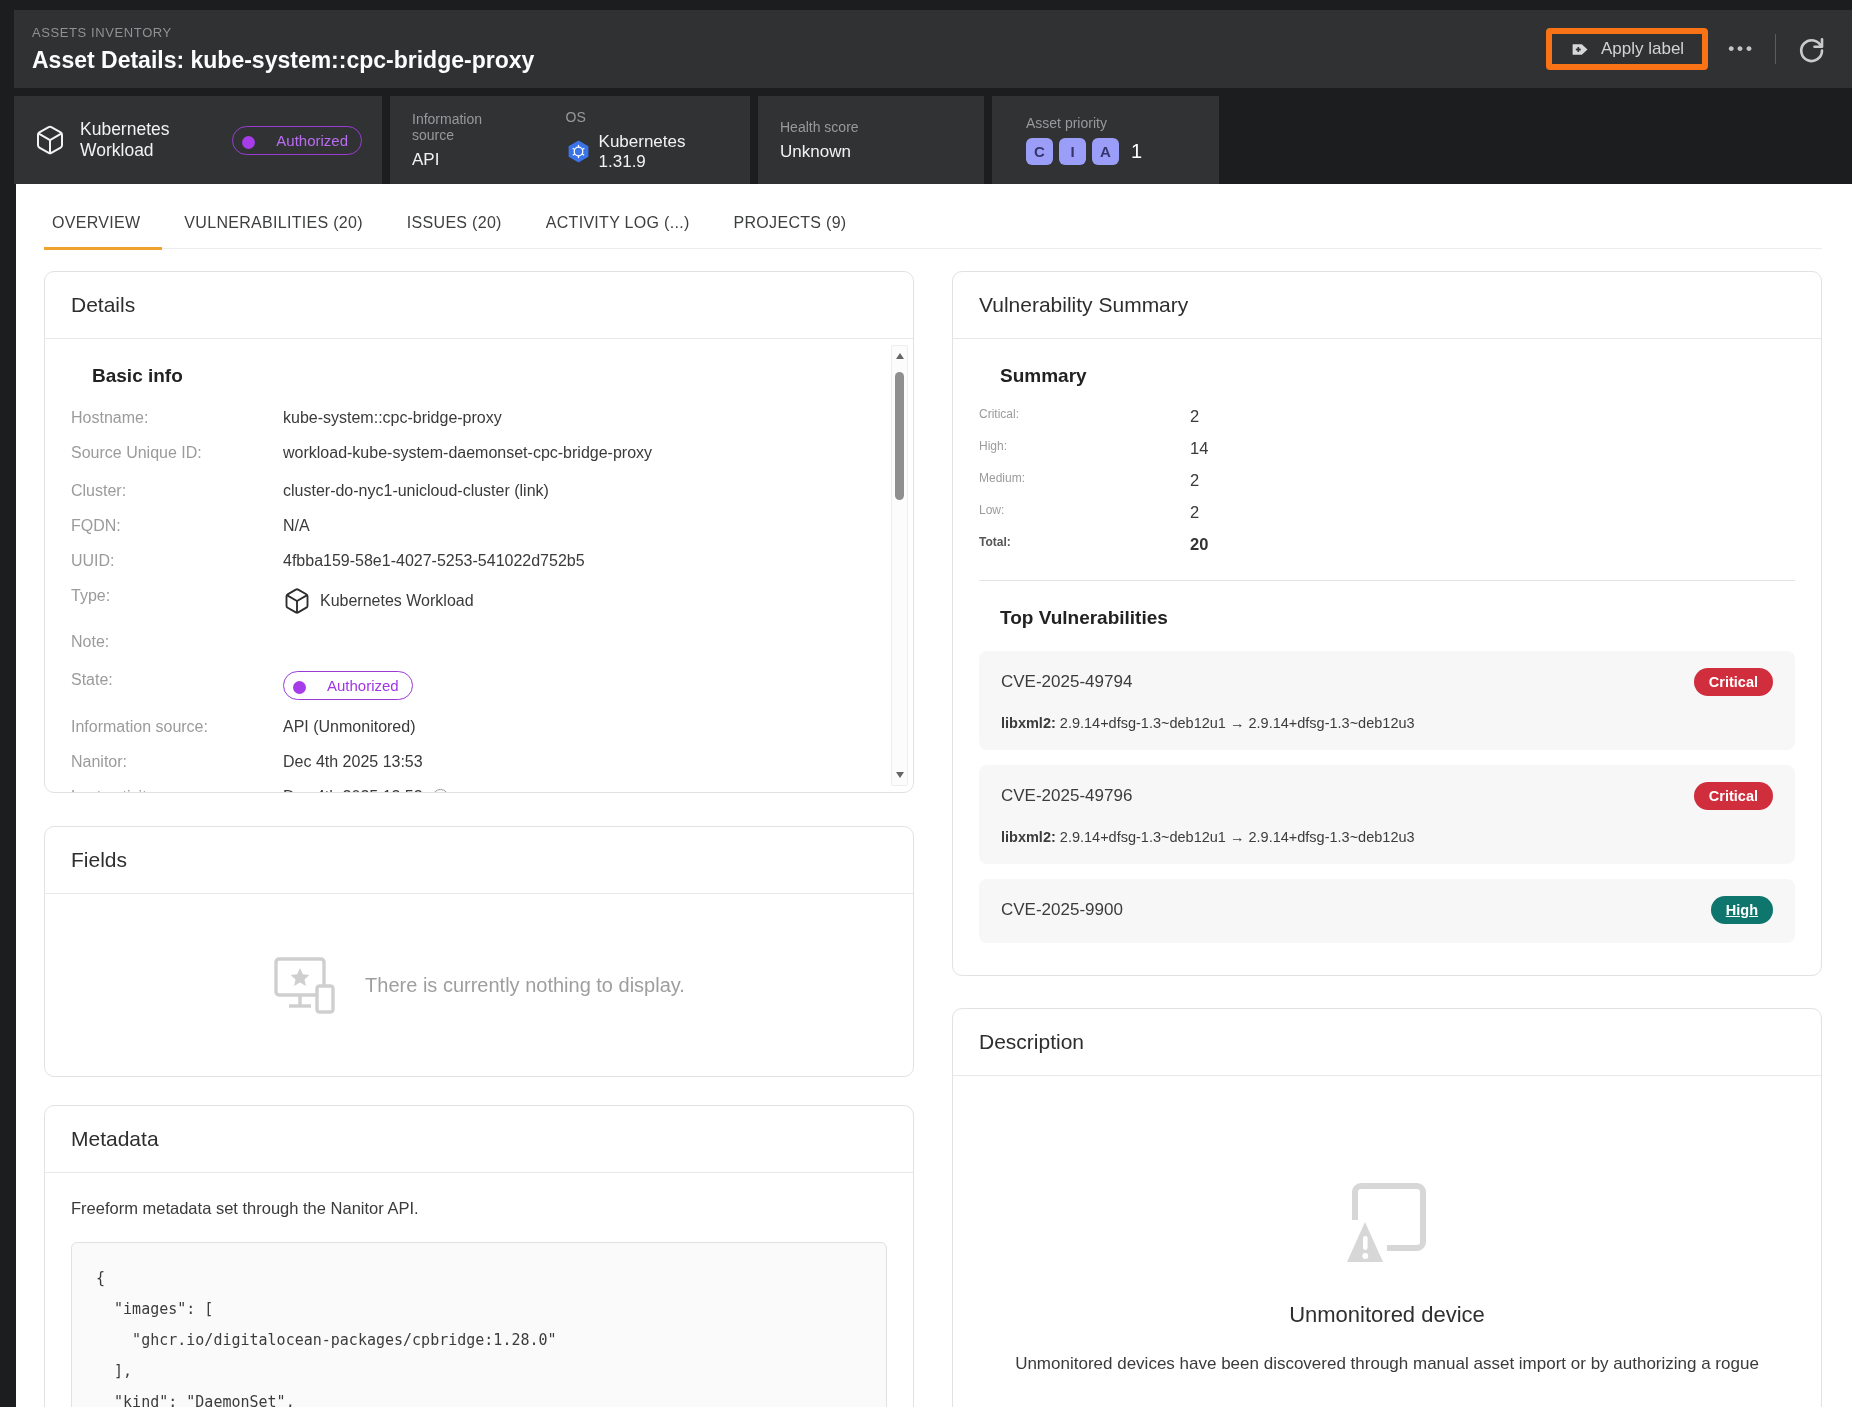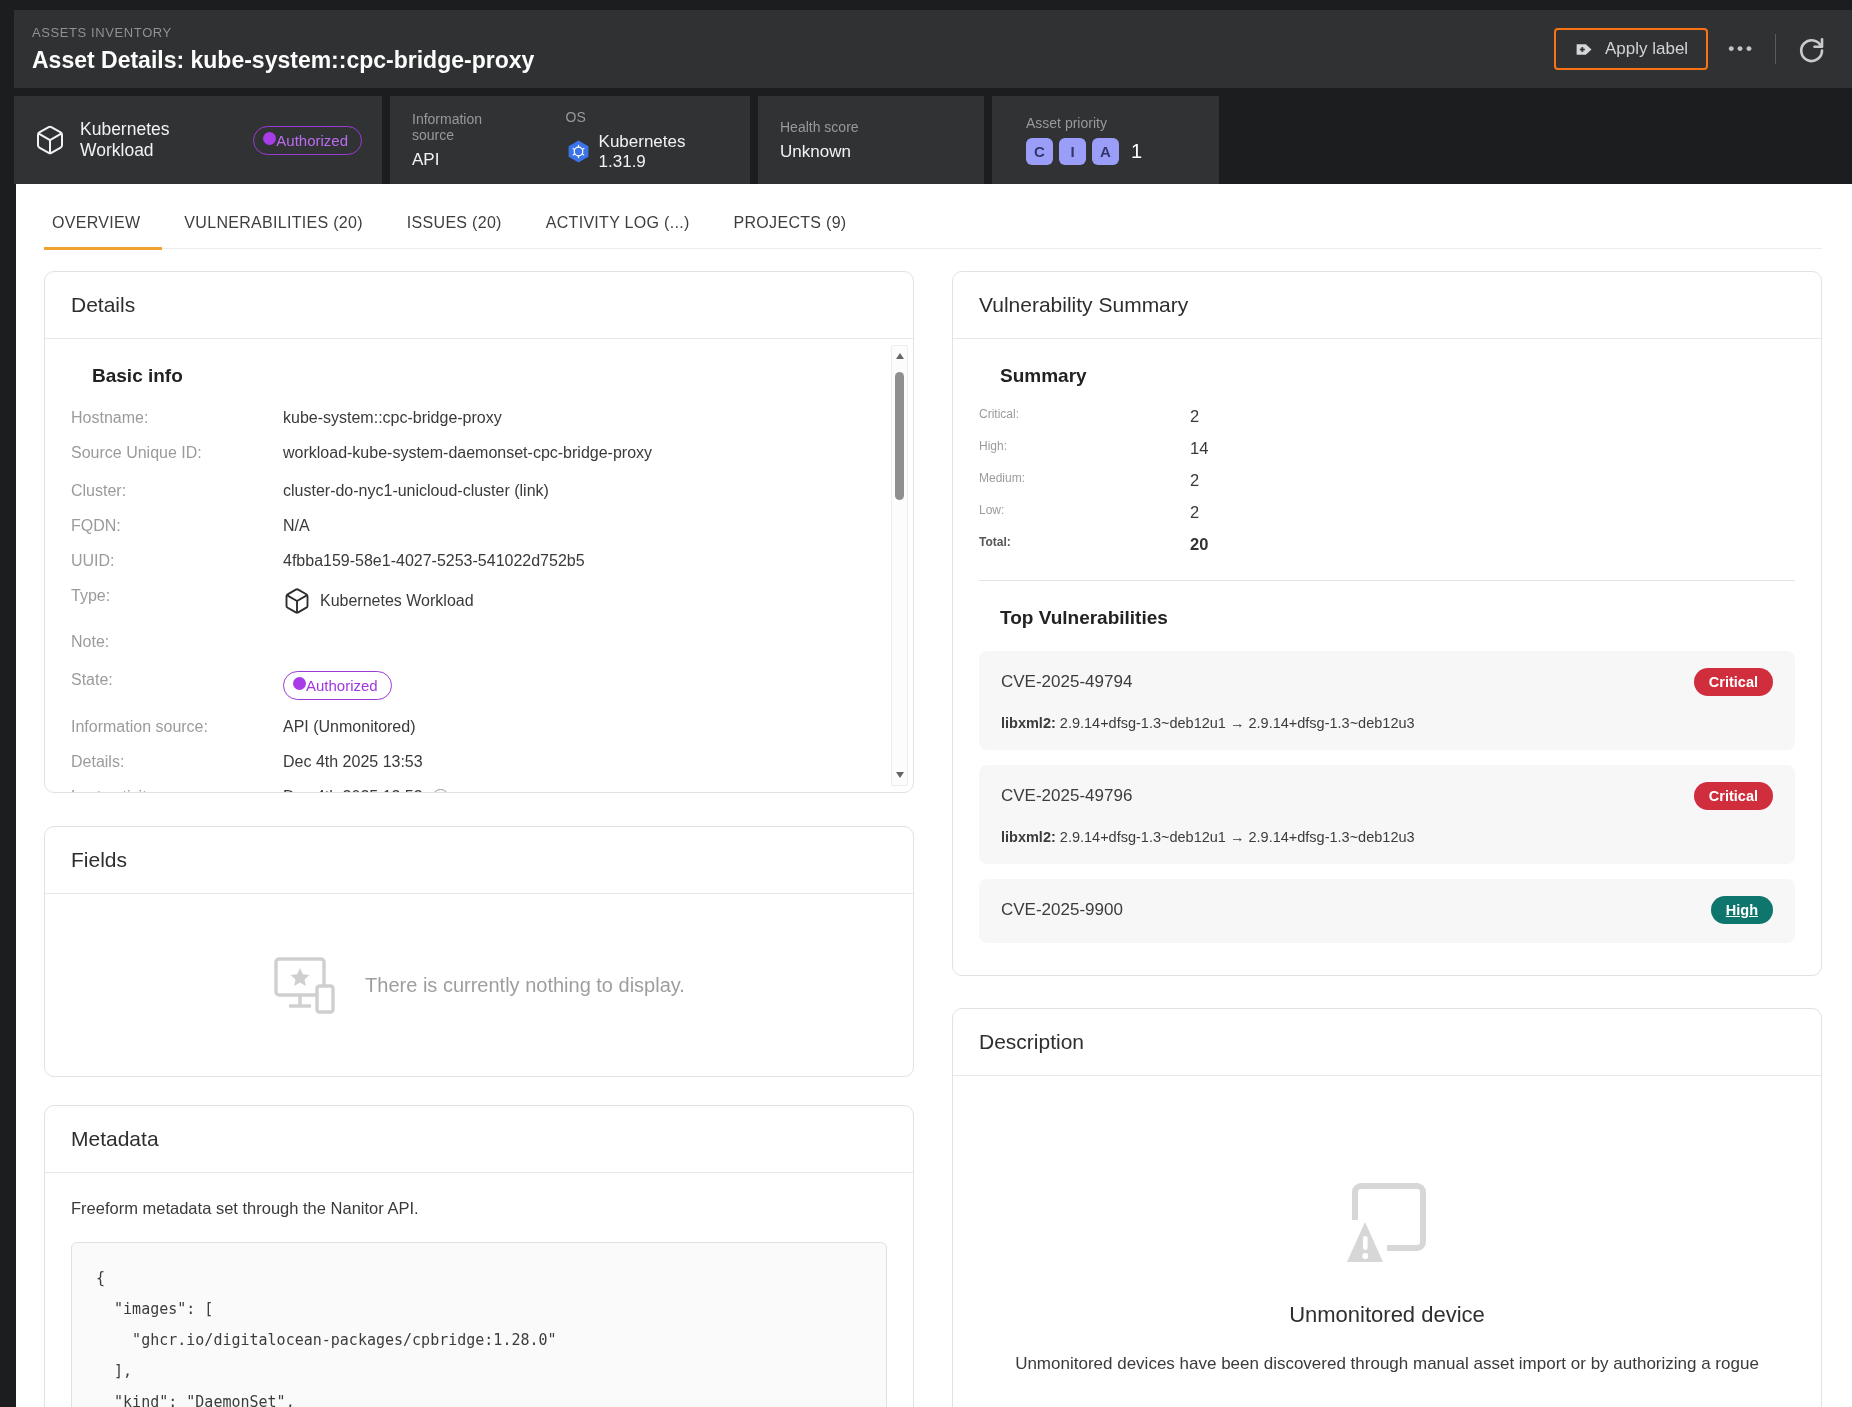--- a/index.html
+++ b/index.html
@@ -6,36 +6,36 @@
   html,body { width:1852px; height:1407px; overflow:hidden; }
   body { background:#1c1d1f; font-family:"Liberation Sans", sans-serif; }
 
   
   .top-header { margin:10px 0 0 14px; height:78px; background:#2f3133;
     display:flex; align-items:center; justify-content:space-between; padding:0 26px 0 18px; }
   .crumb { font-size:13px; color:#8f9193; letter-spacing:.6px; margin-bottom:7px; }
   .page-title { font-size:23px; font-weight:700; color:#fdfdfd; }
   .hdr-right { display:flex; align-items:center; gap:20px; }
   .btn-apply { display:flex; align-items:center; gap:10px; height:42px; padding:0 18px;
-    background:transparent; border:2px solid #f97316; border-radius:4px;
+    background:transparent; border:6px solid #f97316; border-radius:4px;
     color:#d2d3d4; font-size:17px; cursor:pointer; font-family:inherit; }
   .dots { color:#c3c4c5; font-size:17px; letter-spacing:3px; font-weight:700; cursor:pointer; }
   .vdiv { width:1px; height:30px; background:#5a5c5e; }
 
   
   .info-strip { margin:8px 0 0 14px; display:flex; gap:8px; }
   .icard { background:#303234; height:88px; display:flex; align-items:center; }
   .icard.c1 { width:368px; padding:0 20px; gap:14px; }
   .c1-title { color:#f2f2f2; font-size:17.5px; }
   .icard.c2 { width:360px; padding:0 22px; gap:44px; }
   .icard.c3 { width:226px; padding:0 22px; }
   .icard.c4 { width:227px; padding:0 34px; }
   .ic-label { color:#97999b; font-size:14px; margin-bottom:7px; }
   .ic-value { color:#f2f2f2; font-size:17px; display:flex; align-items:center; gap:8px; }
-  .pill { display:inline-flex; align-items:flex-start; gap:0; border:1.5px solid #9b3bd6;
+  .pill { display:inline-flex; align-items:flex-end; gap:21px; border:1.5px solid #9b3bd6;
     border-radius:999px; padding:5px 13px 5px 9px; font-size:15px; }
   .pill .dot { width:13px; height:13px; border-radius:50%; background:#a63de8; }
   .pill.dark { color:#bb6cf0; }
   .pill.light { color:#a136e3; background:#fff; }
   .cia { display:flex; align-items:center; gap:6px; }
   .cia .b { width:27px; height:27px; border-radius:6px; background:#9a9ef8; color:#33356b;
     font-weight:700; font-size:15px; display:flex; align-items:center; justify-content:center; }
   .cia .one { color:#fff; font-size:20px; margin-left:6px; }
 
   
@@ -262,21 +262,21 @@
                   <span class="dot"></span>
                   <span>Authorized</span>
                 </span>
               </div>
             </div>
             <div class="drow">
               <div class="dlabel">Information source:</div>
               <div class="dvalue">API (Unmonitored)</div>
             </div>
             <div class="drow">
-              <div class="dlabel">Details:</div>
+              <div class="dlabel">Nanitor:</div>
               <div class="dvalue">Dec 4th 2025 13:53</div>
             </div>
             <div class="drow">
               <div class="dlabel">Last activity:</div>
               <div class="dvalue">
                 <span>Dec 4th 2025 13:53</span>
                 <span class="info-i">i</span>
               </div>
             </div>
           </div>

